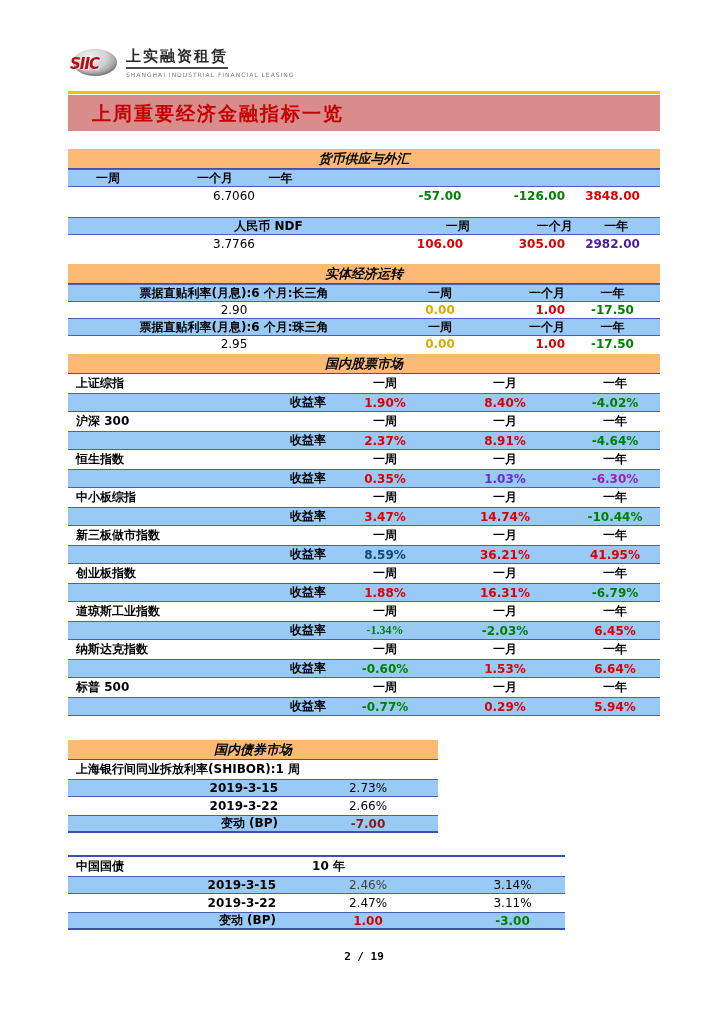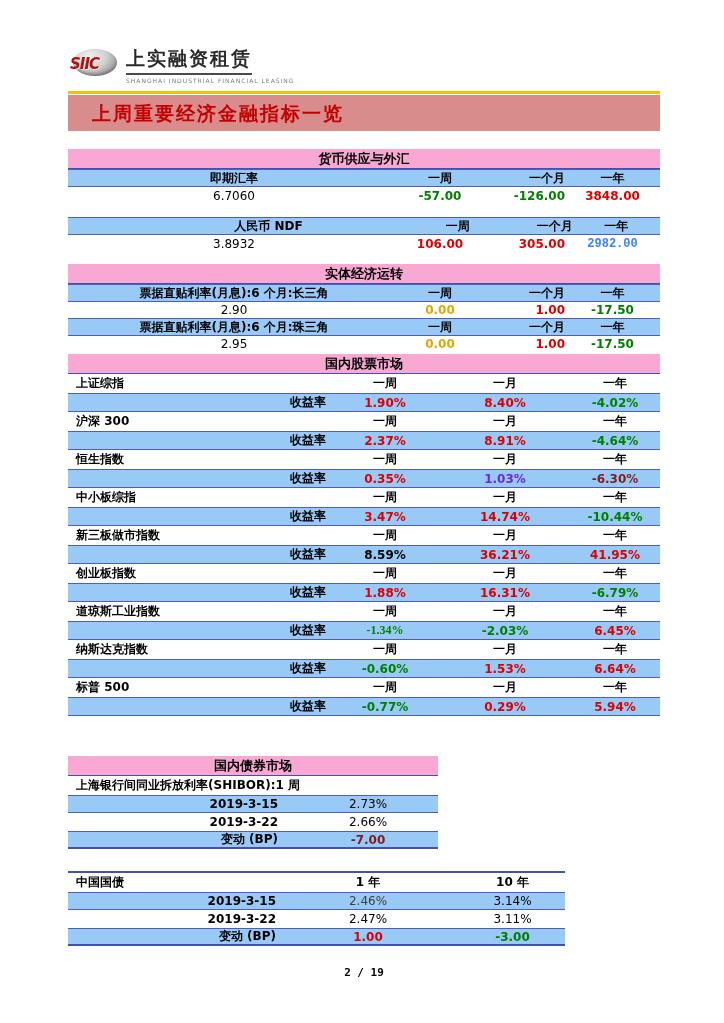--- a/index.html
+++ b/index.html
@@ -8,32 +8,32 @@
   .content{position:absolute;left:68px;top:0;width:592px;}
 
   
   .logo-row{margin-top:46px;margin-left:5px;height:38px;display:flex;align-items:flex-start;}
   .logo-mark{position:relative;width:44px;height:27px;margin-top:3px;border-radius:50%;
              background:radial-gradient(ellipse at 38% 30%, #f2f2f2 0%, #cfcfcf 45%, #8f8f8f 80%, #7a7a7a 100%);
              box-shadow:inset 0 -2px 3px rgba(0,0,0,.25);}
   .logo-mark span{position:absolute;left:-3px;top:6px;font-size:15px;font-weight:900;font-style:italic;
                   color:#b01010;letter-spacing:-1px;text-shadow:1px 1px 0 rgba(255,255,255,.6);}
   .logo-text{margin-left:9px;}
-  .logo-cn{font-size:19px;font-weight:bold;color:#2a2a2a;letter-spacing:2px;
+  .logo-cn{font-size:15px;font-weight:bold;color:#2a2a2a;letter-spacing:2px;
            border-bottom:2px solid #4a4a4a;padding-bottom:1px;display:inline-block;}
   .logo-en{font-size:6px;color:#7a7a7a;letter-spacing:1px;margin-top:2px;}
 
   
   .gold-line{margin-top:7px;border-top:3px solid #f0c010;width:592px;}
   .banner{margin-top:1px;height:36px;line-height:36px;background:#d98c8c;color:#c40000;
           font-size:19px;font-weight:bold;letter-spacing:2px;padding-left:24px;box-sizing:border-box;}
 
   
   .sec-head{height:19px;line-height:19px;text-align:center;font-size:13px;font-weight:bold;
-            background:#f9a8d4;border-bottom:1px solid #4250ae;}
+            background:#fdba74;border-bottom:1px solid #4250ae;font-style:italic;}
   .row{display:flex;align-items:center;font-size:12px;white-space:nowrap;}
   .row.blue{background:#99c9f5;border-top:1px solid #4a5fb5;border-bottom:1px solid #4a5fb5;box-sizing:border-box;}
   .bold{font-weight:bold;}
   .cell{box-sizing:border-box;}
 
   
   .q1{width:332px;text-align:center;}
   .q2{width:80px;text-align:center;}
   .q3{width:85px;text-align:right;}
   .q4{width:95px;text-align:center;}
@@ -79,42 +79,41 @@
         <div class="logo-en">SHANGHAI INDUSTRIAL FINANCIAL LEASING</div>
       </div>
     </div>
 
     <div class="gold-line"></div>
     <div class="banner">上周重要经济金融指标一览</div>
 
     <div id="sec-money-fx" style="margin-top: 18px;">
         <div class="sec-head">货币供应与外汇</div>
         <div class="row blue h18">
-          <div class="cell q1 bold">即期汇率</div>
           <div class="cell q2 bold">一周</div>
           <div class="cell q3 bold">一个月</div>
           <div class="cell q4 bold">一年</div>
         </div>
         <div class="row h17">
           <div class="cell q1" style="color: rgb(0, 0, 0);">6.7060</div>
           <div class="cell q2 bold" style="color: rgb(0, 128, 0);">-57.00</div>
           <div class="cell q3 bold" style="color: rgb(0, 128, 0);">-126.00</div>
           <div class="cell q4 bold" style="color: rgb(221, 0, 0);">3848.00</div>
         </div>
         <div class="row blue h18" style="margin-top: 13px; padding-left: 48px;">
           <div class="cell q1 bold">人民币 NDF</div>
           <div class="cell q2 bold">一周</div>
           <div class="cell q3 bold">一个月</div>
           <div class="cell q4 bold">一年</div>
         </div>
         <div class="row h17">
-          <div class="cell q1" style="color: rgb(0, 0, 0);">3.8932</div>
+          <div class="cell q1" style="color: rgb(0, 0, 0);">3.7766</div>
           <div class="cell q2 bold" style="color: rgb(221, 0, 0);">106.00</div>
           <div class="cell q3 bold" style="color: rgb(221, 0, 0);">305.00</div>
-          <div class="cell q4 bold" style="color: #3b82f6; font-family: Liberation Mono, monospace;">2982.00</div>
+          <div class="cell q4 bold" style="color: #4c1d95;">2982.00</div>
         </div>
       </div>
     <div id="sec-real-economy" style="margin-top: 12px;">
         <div class="sec-head">实体经济运转</div>
         <div class="row blue h18">
           <div class="cell q1 bold">票据直贴利率(月息):6 个月:长三角</div>
           <div class="cell q2 bold">一周</div>
           <div class="cell q3 bold">一个月</div>
           <div class="cell q4 bold">一年</div>
         </div>
@@ -166,21 +165,21 @@
         <div class="row h19">
           <div class="cell s1 bold">恒生指数</div>
           <div class="cell s2 bold">一周</div>
           <div class="cell s3 bold">一月</div>
           <div class="cell s4 bold">一年</div>
         </div>
         <div class="row blue h19">
           <div class="cell s1r bold">收益率</div>
           <div class="cell s2 bold" style="color: rgb(221, 0, 0);">0.35%</div>
           <div class="cell s3 bold" style="color: #6d28d9;">1.03%</div>
-          <div class="cell s4 bold" style="color: #7f1d1d;">-6.30%</div>
+          <div class="cell s4 bold" style="color: #a21caf;">-6.30%</div>
         </div>
         <div class="row h19">
           <div class="cell s1 bold">中小板综指</div>
           <div class="cell s2 bold">一周</div>
           <div class="cell s3 bold">一月</div>
           <div class="cell s4 bold">一年</div>
         </div>
         <div class="row blue h19">
           <div class="cell s1r bold">收益率</div>
           <div class="cell s2 bold" style="color: rgb(221, 0, 0);">3.47%</div>
@@ -188,21 +187,21 @@
           <div class="cell s4 bold" style="color: rgb(0, 128, 0);">-10.44%</div>
         </div>
         <div class="row h19">
           <div class="cell s1 bold">新三板做市指数</div>
           <div class="cell s2 bold">一周</div>
           <div class="cell s3 bold">一月</div>
           <div class="cell s4 bold">一年</div>
         </div>
         <div class="row blue h19">
           <div class="cell s1r bold">收益率</div>
-          <div class="cell s2 bold" style="color: #000000;">8.59%</div>
+          <div class="cell s2 bold" style="color: #0c4a6e;">8.59%</div>
           <div class="cell s3 bold" style="color: rgb(221, 0, 0);">36.21%</div>
           <div class="cell s4 bold" style="color: rgb(221, 0, 0);">41.95%</div>
         </div>
         <div class="row h19">
           <div class="cell s1 bold">创业板指数</div>
           <div class="cell s2 bold">一周</div>
           <div class="cell s3 bold">一月</div>
           <div class="cell s4 bold">一年</div>
         </div>
         <div class="row blue h19">
@@ -241,42 +240,41 @@
           <div class="cell s3 bold">一月</div>
           <div class="cell s4 bold">一年</div>
         </div>
         <div class="row blue h19">
           <div class="cell s1r bold">收益率</div>
           <div class="cell s2 bold" style="color: rgb(0, 128, 0);">-0.77%</div>
           <div class="cell s3 bold" style="color: rgb(221, 0, 0);">0.29%</div>
           <div class="cell s4 bold" style="color: rgb(221, 0, 0);">5.94%</div>
         </div>
       </div>
-    <div id="sec-bond" class="bond" style="margin-top: 40px;">
+    <div id="sec-bond" class="bond" style="margin-top: 24px;">
         <div class="sec-head">国内债券市场</div>
         <div class="row h19">
           <div class="cell s1 bold" style="width: 370px;">上海银行间同业拆放利率(SHIBOR):1 周</div>
         </div>
         <div class="row blue h18">
           <div class="cell b1 bold">2019-3-15</div>
           <div class="cell b2" style="color: rgb(0, 0, 0);">2.73%</div>
         </div>
         <div class="row h18">
           <div class="cell b1 bold">2019-3-22</div>
           <div class="cell b2" style="color: rgb(0, 0, 0);">2.66%</div>
         </div>
         <div class="row blue h18 botline">
           <div class="cell b1 bold">变动 (BP)</div>
           <div class="cell b2 bold" style="color: #7f1d1d;">-7.00</div>
         </div>
       </div>
     <div id="sec-treasury" class="treas" style="margin-top: 22px;">
         <div class="row h19 topline">
           <div class="cell t1l bold">中国国债</div>
-          <div class="cell t2 bold">1 年</div>
           <div class="cell t3 bold">10 年</div>
         </div>
         <div class="row blue h18">
           <div class="cell t1 bold">2019-3-15</div>
           <div class="cell t2" style="color: #404040;">2.46%</div>
           <div class="cell t3" style="color: rgb(0, 0, 0);">3.14%</div>
         </div>
         <div class="row h18">
           <div class="cell t1 bold">2019-3-22</div>
           <div class="cell t2" style="color: rgb(0, 0, 0);">2.47%</div>

